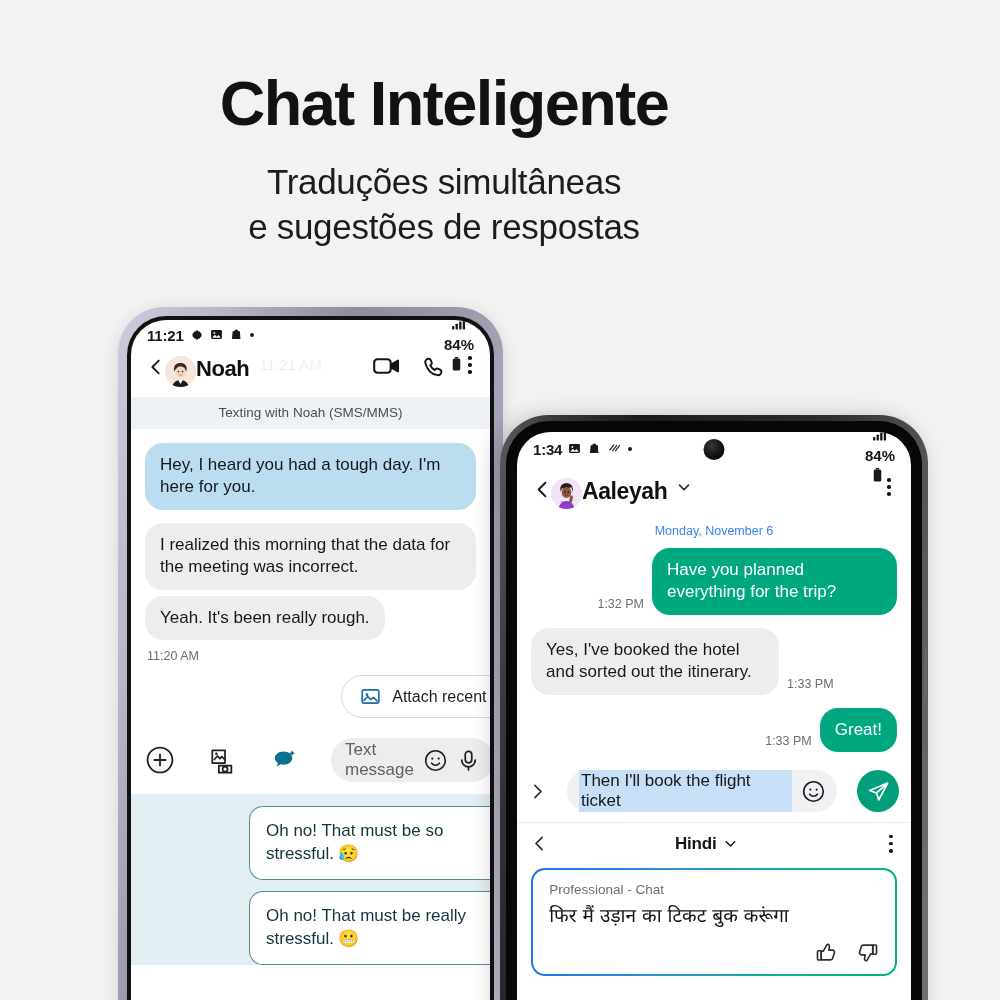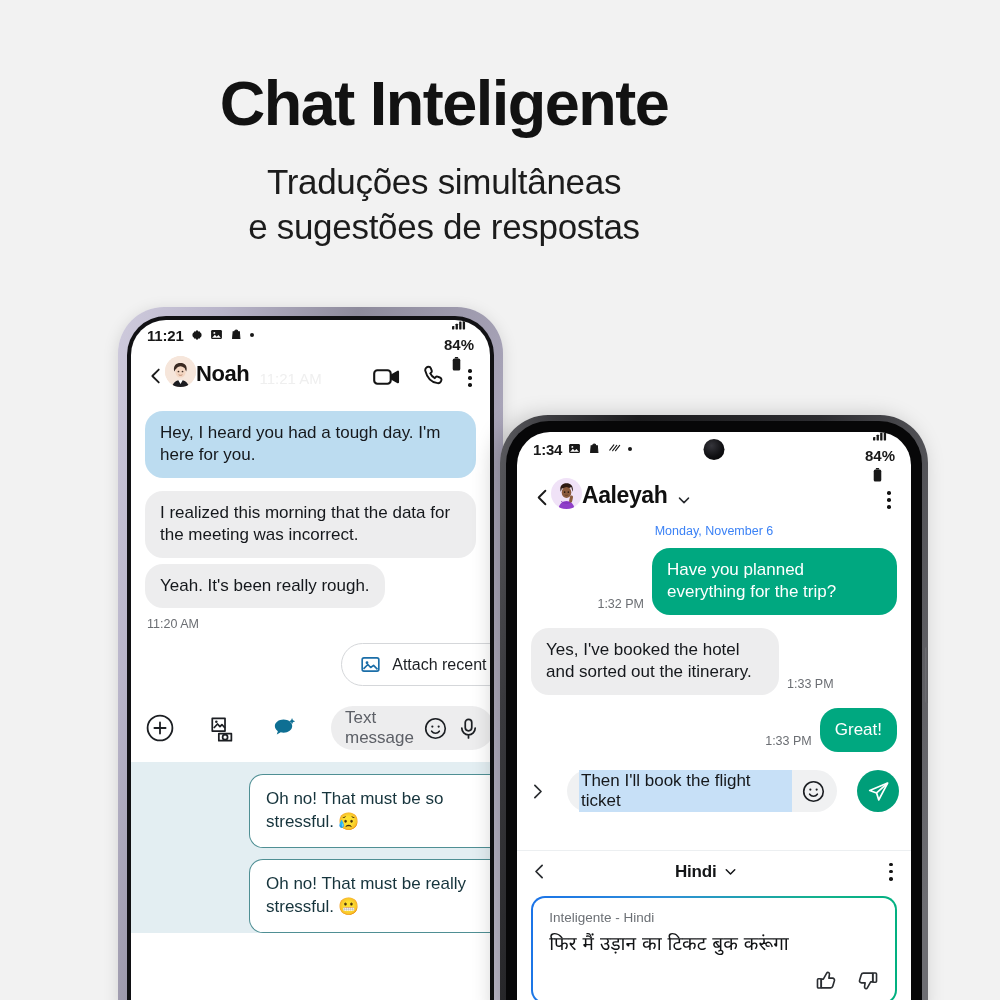--- a/index.html
+++ b/index.html
@@ -91,21 +91,21 @@
 
   
   .camera-hole {
     position:absolute; left:50%; top:7px; transform:translateX(-50%);
     width:21px; height:21px; border-radius:50%;
     background:radial-gradient(circle at 38% 32%,#35353b 0%,#111114 55%,#000 100%);
     z-index:6;
   }
 
   
-  .chat-header { display:flex; align-items:flex-end; padding:6px 14px 10px 14px; }
+  .chat-header { display:flex; align-items:flex-start; padding:6px 14px 10px 14px; }
   .hdr-back { font-size:28px; line-height:1; color:#1b1b1b; font-weight:300; width:20px; }
   .avatar {
     width:31px; height:31px; border-radius:50%;
     display:flex; align-items:center; justify-content:center;
     font-size:21px; overflow:hidden; flex:none;
   }
   .hdr-name { font-size:22px; font-weight:700; color:#101010; letter-spacing:-.4px; }
   .hdr-sub-ghost { font-size:15px; color:#efefef; margin-left:10px; }
   .hdr-spacer { flex:1; }
   .hdr-ico { color:#141414; display:flex; align-items:center; }
@@ -167,21 +167,20 @@
   }
   .r-text { flex:1; font-size:17px; color:#16181b; background:#c7e0f7; padding:1px 2px; }
   .send-btn {
     width:42px; height:42px; border-radius:50%; background:#009e79;
     display:flex; align-items:center; justify-content:center; flex:none;
   }
 
   .lang-bar {
     display:flex; align-items:center; padding:10px 14px 10px 12px;
     border-top:1px solid #eceff1;
-    margin-top:28px;
   }
   .lang-back { font-size:25px; color:#2a2d31; font-weight:300; width:22px; }
   .lang-spacer { flex:1; }
   .lang-name { font-size:17px; font-weight:700; color:#131517; letter-spacing:-.2px; }
   .lang-caret { font-size:15px; color:#131517; margin-left:6px; }
   .lang-kebab { margin-left:22px; }
 
   
   .translate-wrap { padding:4px 14px 14px 14px; }
   .translate-card {
@@ -291,20 +290,21 @@
               <path d="M6 2.8c1.2 0 1.8.6 2.2 1.7l.9 2.4c.3.8.1 1.5-.5 2l-1 .9c1 2.2 2.5 3.8 4.7 4.9l.9-1c.5-.6 1.2-.8 2-.5l2.4.9c1.1.4 1.7 1 1.7 2.2 0 2.2-1.8 3.9-4 3.7C8.4 19.4 4.6 15.6 2.3 6.8 2.1 4.6 3.8 2.8 6 2.8z"></path>
             </svg>
       </div>
       <div class="kebab">
             <i></i>
             <i></i>
             <i></i>
           </div>
     </div>
 
+    <div class="sms-banner">Texting with Noah (SMS/MMS)</div>
 
     <div class="thread" style="padding-top:14px;">
       <div class="row out">
         <div class="bubble b-blue">Hey, I heard you had a tough day. I'm here for you.</div>
       </div>
       <div class="row" style="margin-bottom:6px;">
         <div class="bubble b-gray">I realized this morning that the data for the meeting was incorrect.</div>
       </div>
       <div class="row">
         <div class="bubble b-gray">Yeah. It's been really rough.</div>
@@ -516,21 +516,21 @@
       <div class="kebab lang-kebab">
             <i></i>
             <i></i>
             <i></i>
           </div>
     </div>
 
     <div class="translate-wrap">
       <div class="translate-card">
         <div class="translate-inner">
-          <div class="tc-label">Inteligente - Hindi</div>
+          <div class="tc-label">Professional - Chat</div>
           <div class="tc-text">फिर मैं उड़ान का टिकट बुक करूंगा</div>
           <div class="tc-actions">
             <span>
               <svg viewBox="0 0 24 24" width="23" height="23" fill="none" stroke="#2a2d31" stroke-width="1.7" stroke-linejoin="round">
                     <path d="M6.5 10.5h2.2l3.5-6.2c.9-1.5 3.1-.7 2.9 1l-.6 4.2h3.8c1.4 0 2.4 1.3 2 2.6l-1.8 6c-.3 1-1.2 1.6-2.2 1.6H6.5z"></path>
                     <rect x="2.6" y="10.2" width="3.9" height="9.6" rx="1"></rect>
                   </svg>
             </span>
             <span>
               <svg viewBox="0 0 24 24" width="23" height="23" fill="none" stroke="#2a2d31" stroke-width="1.7" stroke-linejoin="round">

